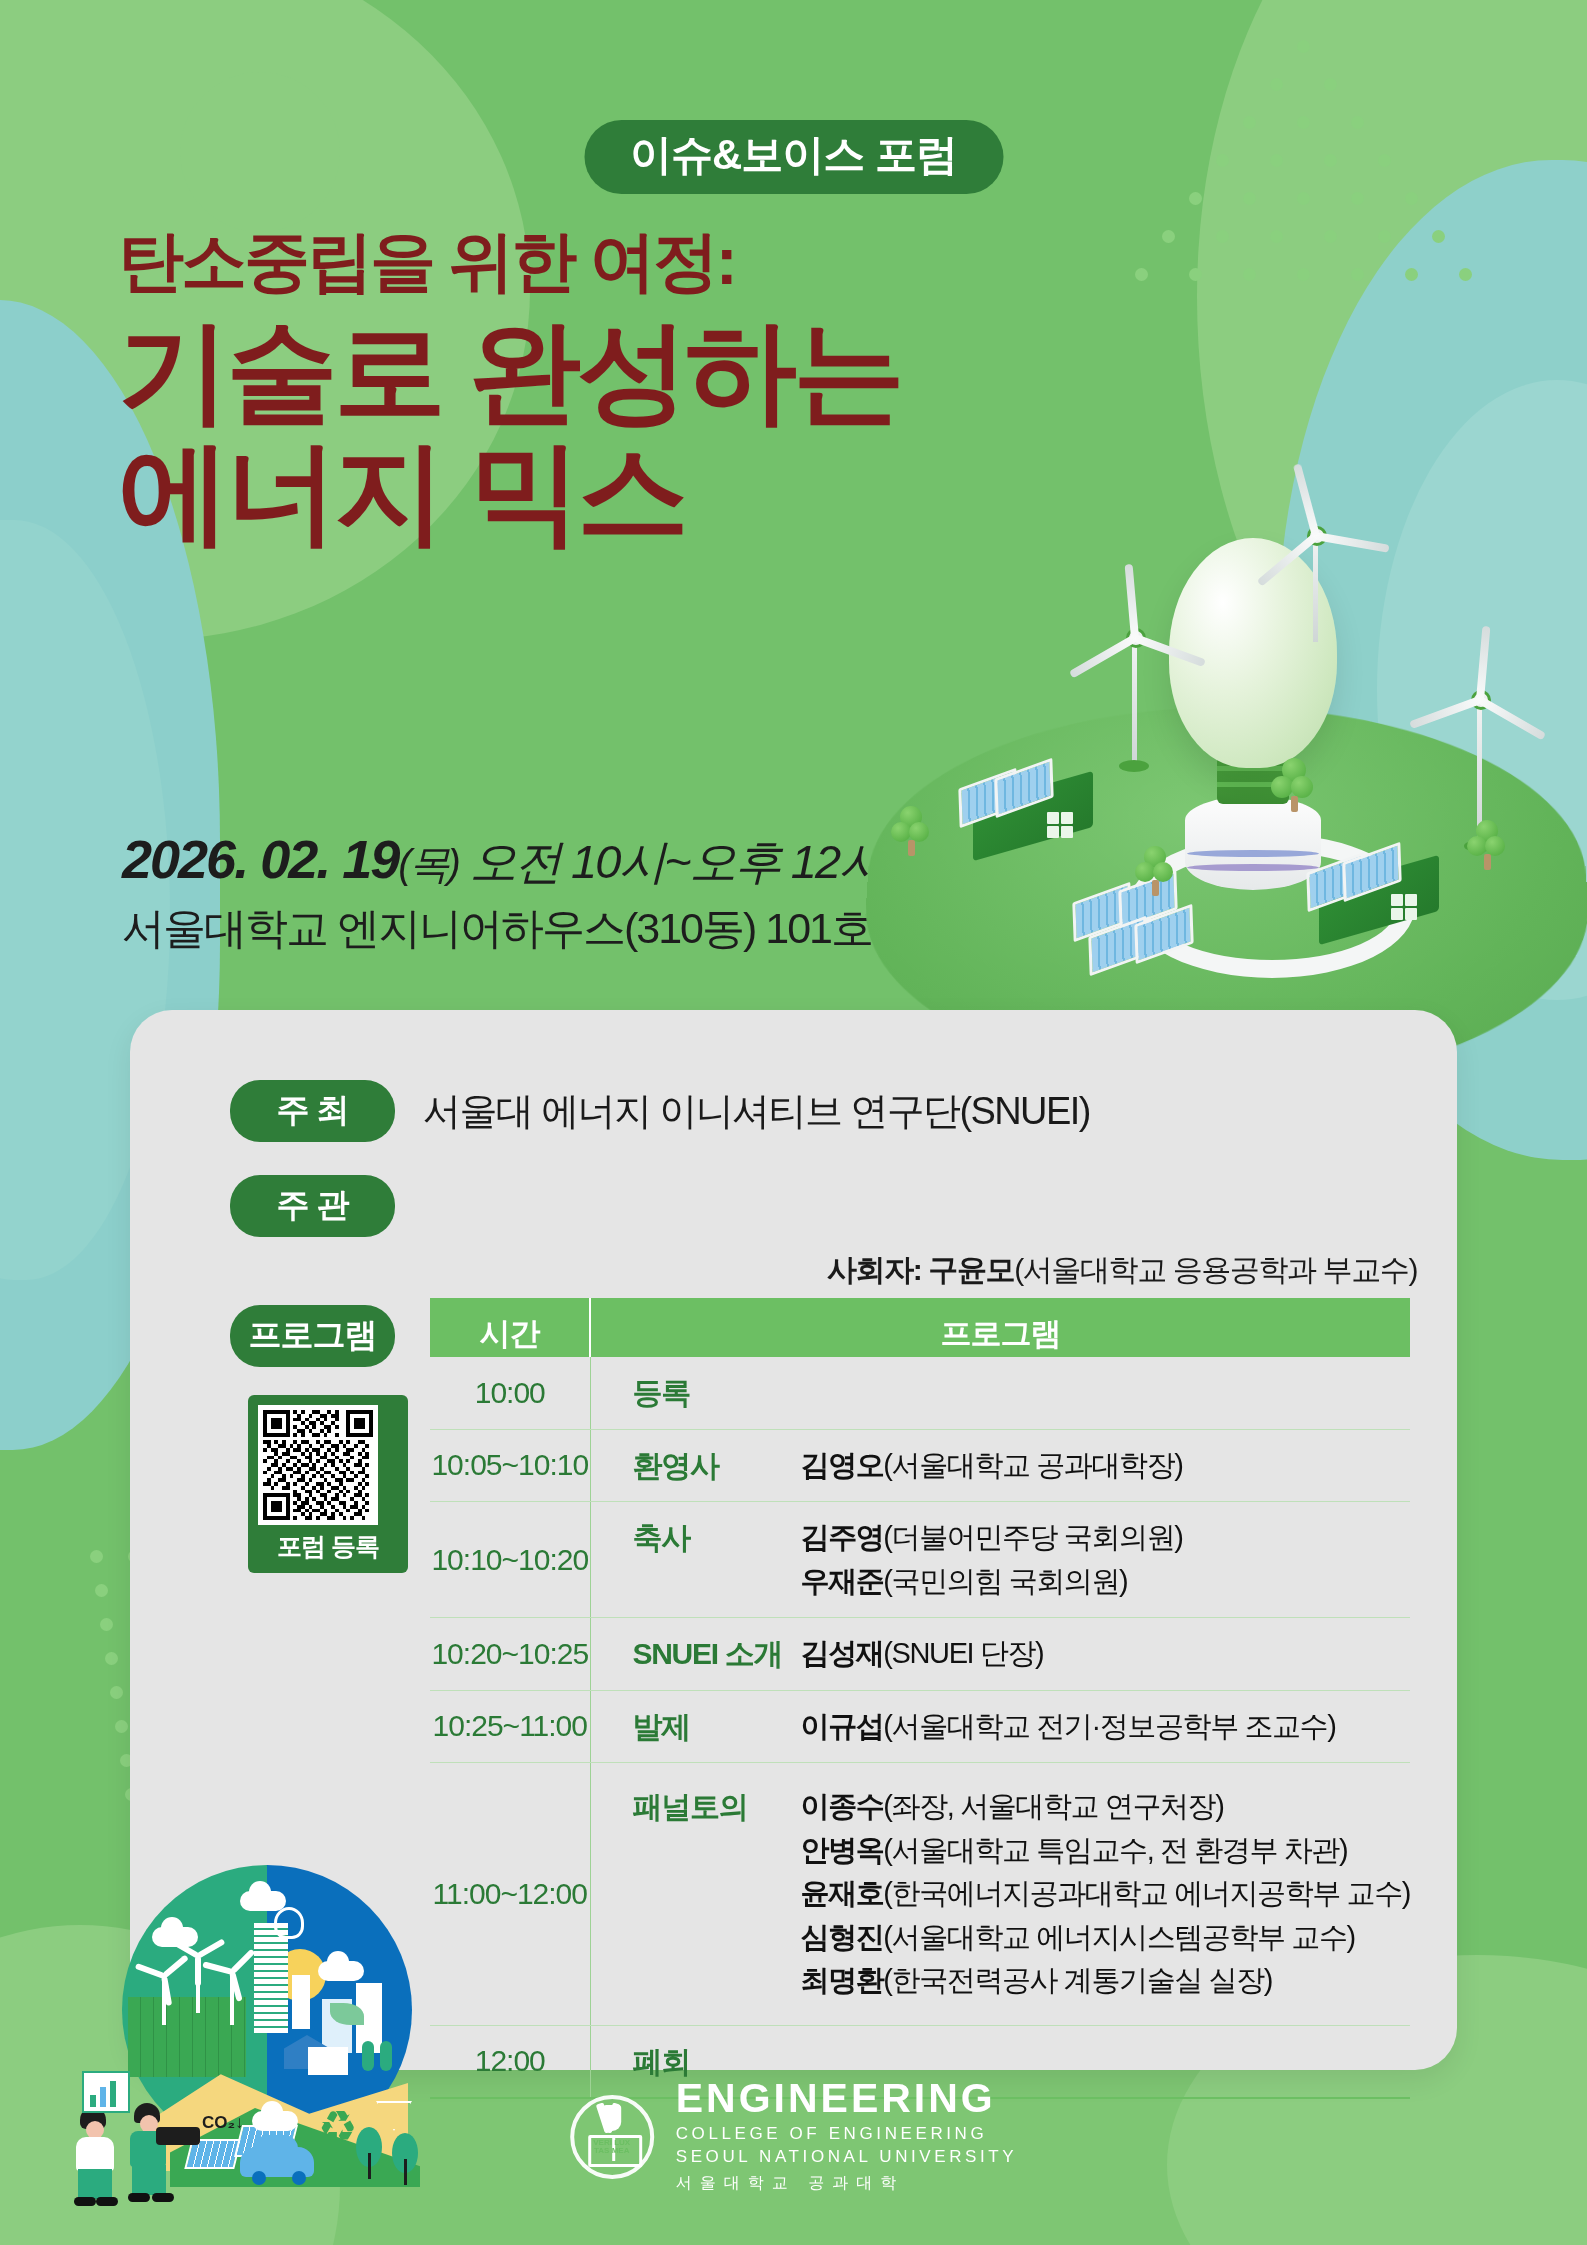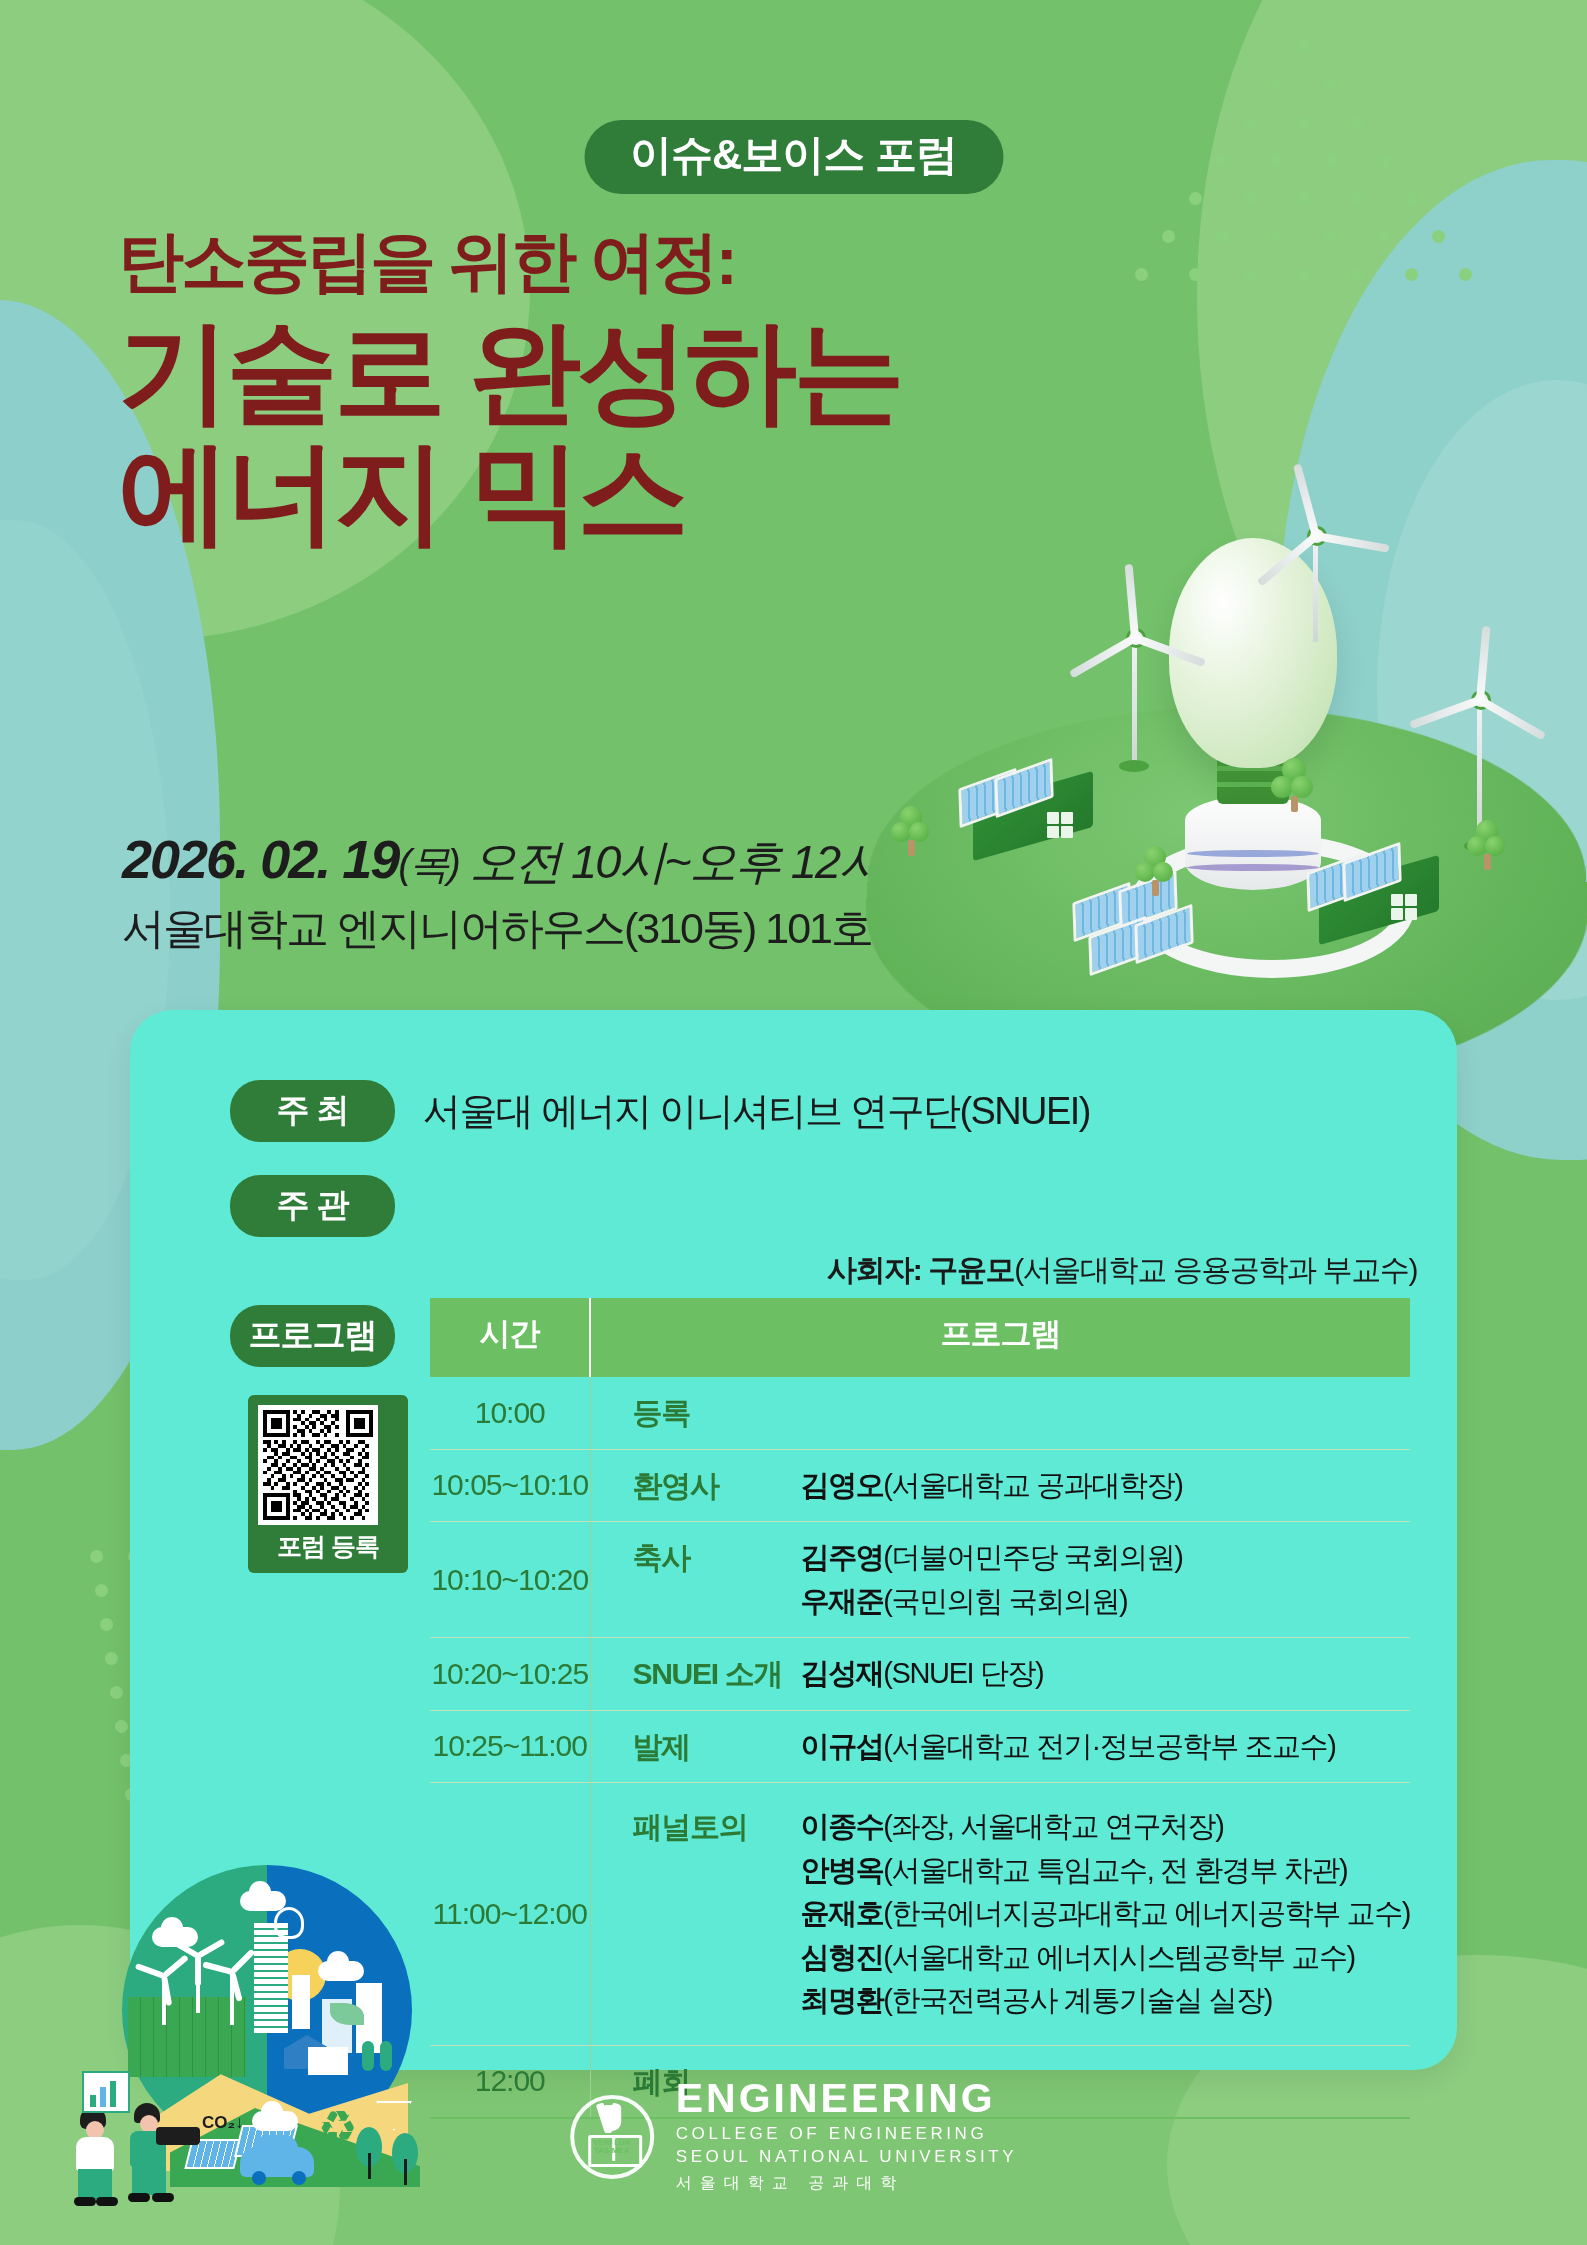--- a/index.html
+++ b/index.html
@@ -77,21 +77,21 @@
   .solar{position:absolute;width:120px;height:56px;background:linear-gradient(150deg,#2f8f35,#257a2c);border-radius:4px;transform:skewY(-16deg);}
   .panel{position:absolute;width:52px;height:34px;background:repeating-linear-gradient(90deg,#9fd0ee 0 6px,#6fb7e0 6px 8px);border:3px solid #f2f4f4;border-radius:2px;transform:skewY(-18deg) rotate(-2deg);}
   .tree{position:absolute;}
   .tree .ball{position:absolute;border-radius:50%;background:radial-gradient(circle at 35% 30%,#8ad36f,#4ba83c);}
   .tree .trunk{position:absolute;width:7px;height:16px;background:#b99468;border-radius:2px;}
   .win{position:absolute;width:12px;height:12px;background:#eaf6ea;border-radius:1px;
     box-shadow:14px 0 0 #eaf6ea,0 14px 0 #eaf6ea,14px 14px 0 #eaf6ea;}
 
   
   .card{position:absolute;left:130px;top:1010px;width:1327px;height:1060px;
-    background:#5eead4;border-radius:42px;box-shadow:0 10px 28px rgba(0,0,0,.08);}
+    background:#e5e5e5;border-radius:42px;box-shadow:0 10px 28px rgba(0,0,0,.08);}
 
   .pill{display:inline-block;background:#2f7d39;color:#fff;border-radius:30px;
     font-size:33px;font-weight:bold;letter-spacing:-1px;text-align:center;line-height:1;
     padding:13px 0 16px;width:165px;}
   .row-host{position:absolute;display:flex;align-items:center;gap:28px;}
   .host-text{font-size:38px;color:#1a1a1a;letter-spacing:-1.6px;}
   .row-host.r1{left:100px;top:70px;}
   .row-host.r2{left:100px;top:165px;}
 
   .moderator{position:absolute;right:40px;top:240px;font-size:30px;letter-spacing:-1.4px;color:#1a1a1a;}
@@ -100,21 +100,21 @@
   .pill-prog{position:absolute;left:100px;top:295px;}
 
   
   .qrbox{position:absolute;left:118px;top:385px;width:140px;background:#2f7d39;border-radius:6px;padding:10px 10px 6px;text-align:center;}
   .qr{width:120px;height:120px;background:#fff;padding:5px;box-sizing:border-box;}
   .qr svg{display:block;}
   .qr-label{color:#fff;font-size:25px;font-weight:bold;letter-spacing:-1px;padding:5px 0 4px;}
 
   
   .ptable{position:absolute;left:300px;top:288px;width:980px;border-collapse:collapse;}
-  .ptable th{background:#6cbf63;color:#fff;font-size:31px;font-weight:bold;letter-spacing:-1px;padding:15px 0 22px;}
+  .ptable th{background:#6cbf63;color:#fff;font-size:31px;font-weight:bold;letter-spacing:-1px;padding:15px 0 2px;}
   .ptable th.c-time{width:210px;border-right:2px solid #fff;}
   .ptable td{border-bottom:1.5px solid #bfe0b9;vertical-align:middle;}
   .ptable tr:last-child td{border-bottom:2px solid #6cbf63;}
   .td-time{width:210px;text-align:center;color:#2b7a36;font-size:30px;letter-spacing:-1px;
     border-right:1.5px solid #9ed295;padding:14px 0;}
   .td-prog{padding:14px 0 14px 22px;}
   .prog-flex{display:flex;align-items:flex-start;gap:18px;margin-left:20px;}
   .prog-title{color:#2b7a36;font-size:30px;font-weight:bold;letter-spacing:-1.3px;
     min-width:150px;flex:0 0 auto;line-height:1.45;}
   .prog-names{font-size:29px;color:#111;letter-spacing:-1.4px;line-height:1.5;}

